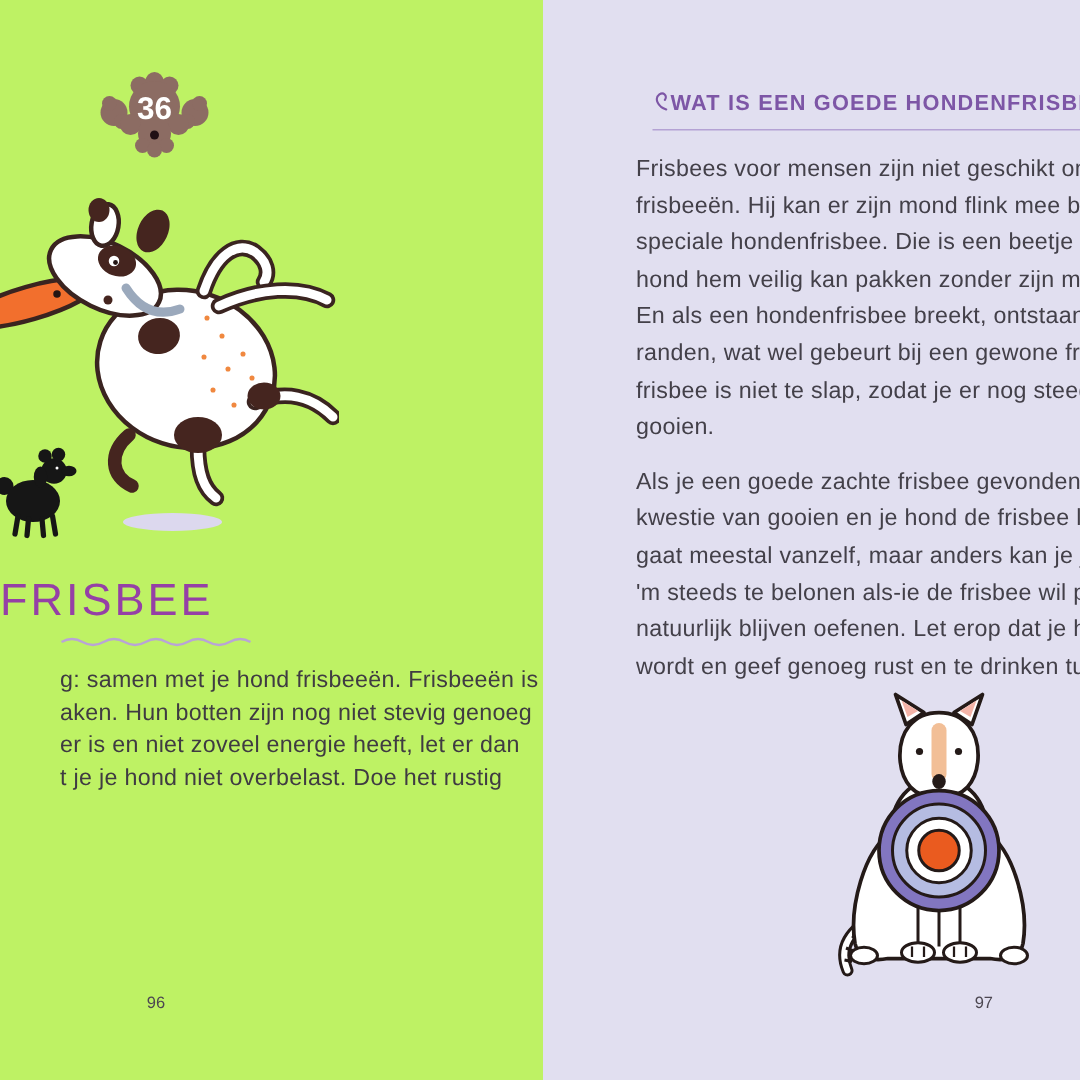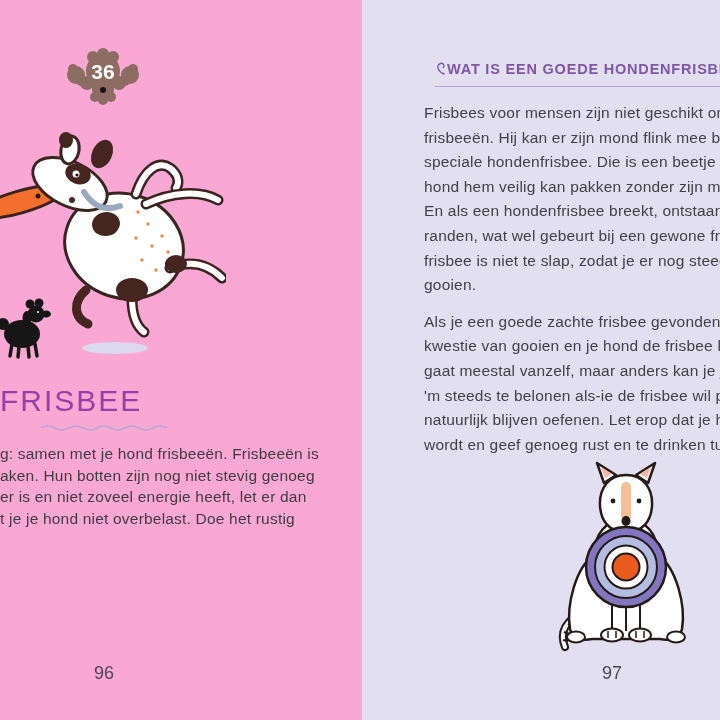--- a/index.html
+++ b/index.html
@@ -3,40 +3,40 @@
 <meta charset="utf-8">
 <style>
   html,body{margin:0;padding:0;}
   body{
     width:720px;height:720px;position:relative;overflow:hidden;
     background:#ffffff;
     font-family:"Liberation Sans", sans-serif;
     color:#3f3b42;
   }
   .page{position:absolute;top:0;bottom:0;overflow:hidden;}
-  #page-left{left:0;width:362px;background:#f9a8d4;}
+  #page-left{left:0;width:362px;background:#bef264;}
   #page-right{left:362px;width:358px;background:#e1dff0;}
 
   
   .badge{position:absolute;left:66px;top:46px;width:74px;height:60px;}
   .left-illo{position:absolute;left:-14px;top:128px;width:240px;height:232px;}
   .title{
     position:absolute;left:0;top:384px;width:210px;
     text-align:left;font-size:30px;font-weight:500;
     letter-spacing:2px;color:#9540a6;
   }
   .wavy{position:absolute;left:40px;top:423px;width:130px;height:10px;}
   .body-left{
     position:absolute;left:0;top:443px;width:362px;
     font-size:15.5px;line-height:21.7px;letter-spacing:0.2px;
-    white-space:nowrap;color:#3f3b42;
-  }
-  .pagenum{position:absolute;top:663px;font-size:18px;color:#4c4751;}
+    white-space:nowrap;color:#3f3b42;padding-left:40px;
+  }
+  .pagenum{position:absolute;top:663px;font-size:11px;color:#4c4751;}
   .pagenum-left{left:0;width:208px;text-align:center;}
-  .pagenum-right{left:200px;width:100px;text-align:center;}
+  .pagenum-right{left:200px;width:100px;text-align:right;}
 
   
   .heading-row{
     position:absolute;left:73px;top:61px;white-space:nowrap;
     font-size:14.5px;font-weight:600;letter-spacing:0.8px;color:#7d56a6;
   }
   .flourish{display:inline-block;width:11px;height:13px;vertical-align:-1px;margin-right:1px;}
   .heading-underline{
     position:absolute;left:73px;right:-4px;top:86px;
     border-top:1.5px solid #b4a2d4;height:0;

